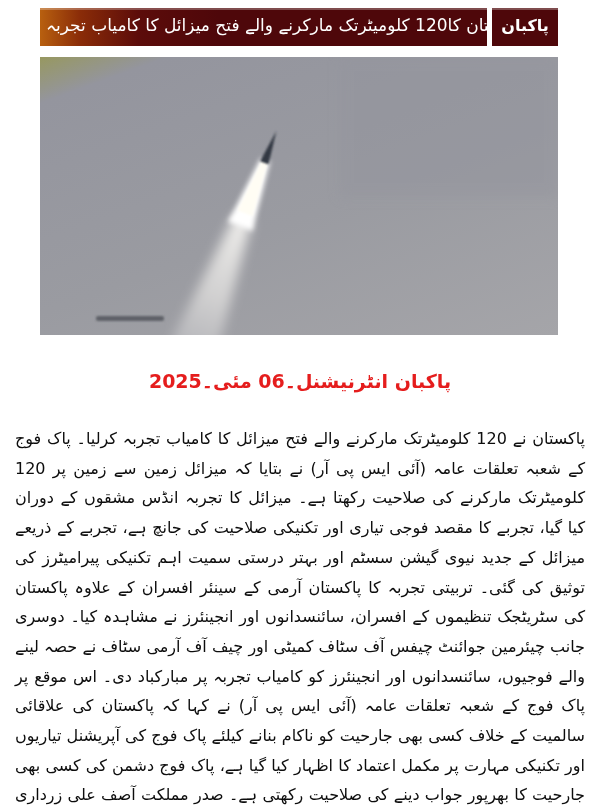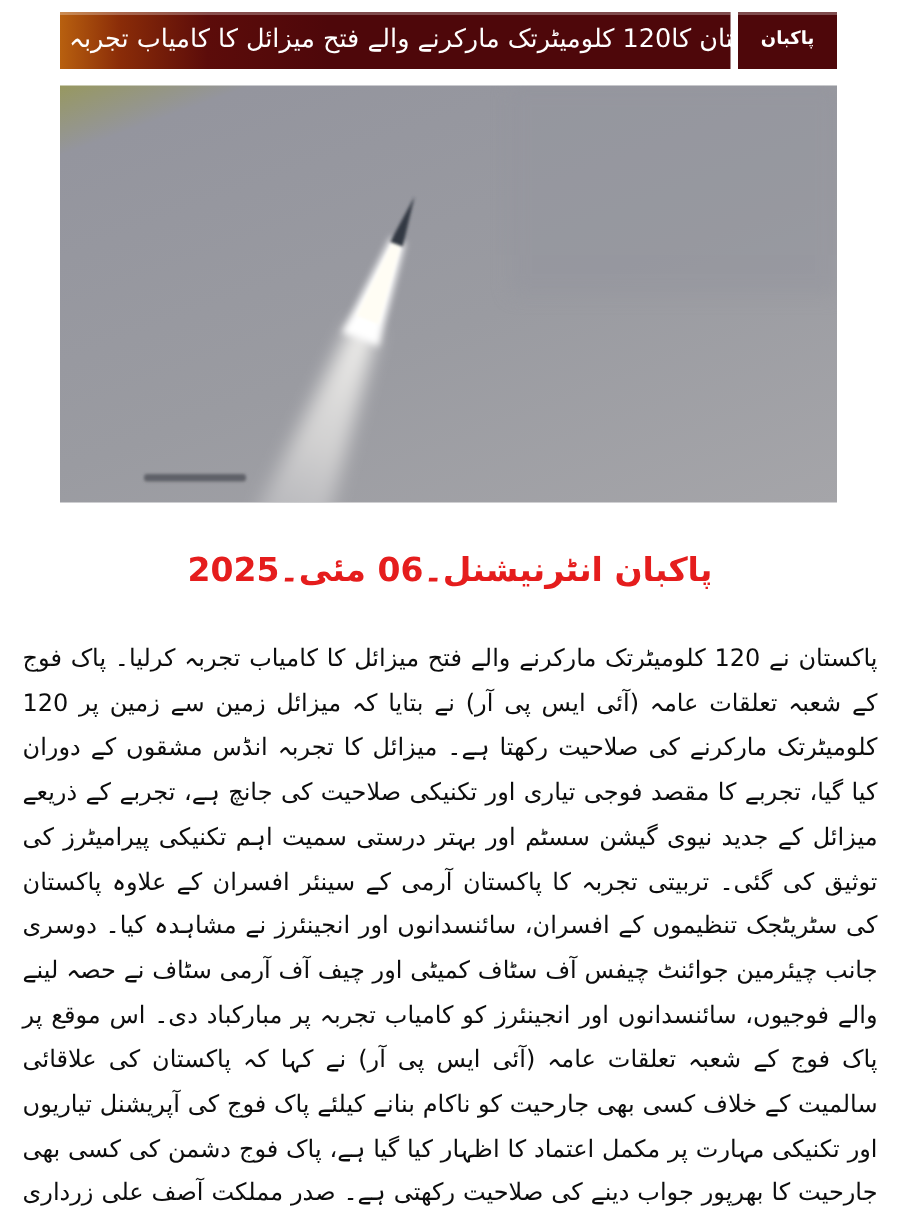--- a/index.html
+++ b/index.html
@@ -32,41 +32,41 @@
     width: 66px; height: 38px;
     background: #4e070a;
     box-shadow: inset 0 2px 0 rgba(255,255,255,0.28);
     display: flex; align-items: center; justify-content: center;
     direction: rtl;
     padding-bottom: 4px;
   }
   .logo-text {
     color: #ffffff;
     font-weight: bold;
-    font-size: 12px;
+    font-size: 16px;
   }
 
   
   .photo {
     position: absolute; left: 40px; top: 57px;
     width: 518px; height: 278px;
     background: linear-gradient(160deg, #8f919a 0%, #979860 0%, #94959e 10%, #9a9ba1 55%, #a5a5a9 100%);
     overflow: hidden;
   }
   .photo svg { display: block; }
 
   
   .dateline {
     position: absolute; left: 0; top: 364px;
     width: 600px; height: 34px;
     text-align: center;
     direction: rtl;
     color: #e51d1d;
     font-weight: bold;
-    font-size: 22px;
+    font-size: 19px;
     line-height: 34px;
   }
 
   
   .article-body {
     position: absolute; left: 15px; top: 424px;
     width: 570px;
     direction: rtl;
     text-align: justify;
     color: #0d0d0d;

